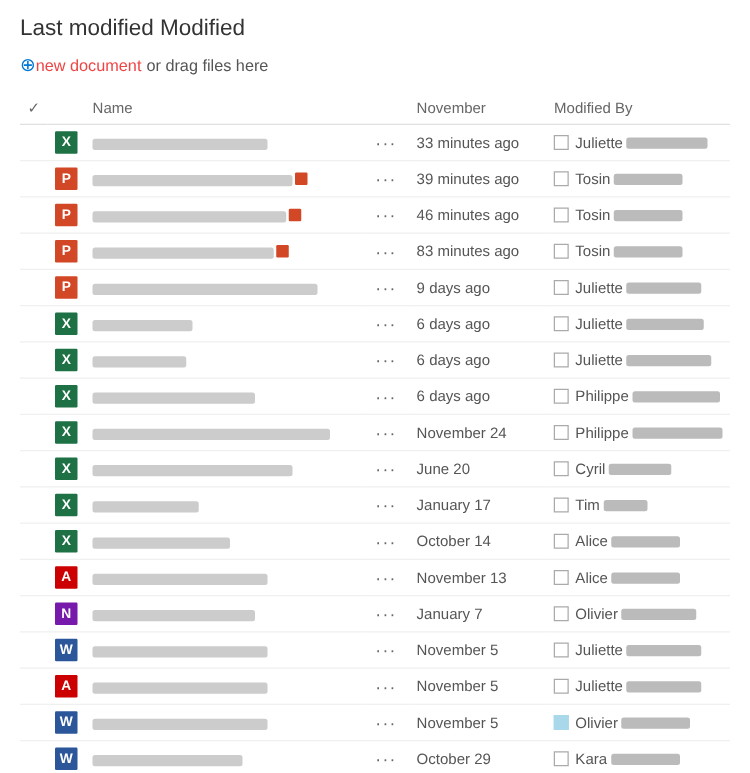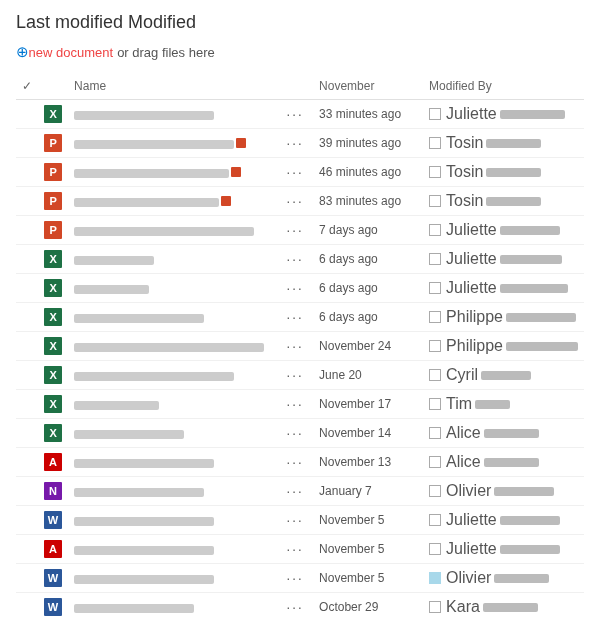--- a/index.html
+++ b/index.html
@@ -113,21 +113,21 @@
       font-size: 14px;
       letter-spacing: 1px;
       padding: 0 4px;
     }
     .mod-time {
       color: #555;
       font-size: 12px;
       white-space: nowrap;
     }
     .mod-by {
-      font-size: 16px;
+      font-size: 12px;
       color: #555;
       display: flex;
       align-items: center;
       gap: 5px;
       white-space: nowrap;
     }
     .mod-by-check {
       width: 12px;
       height: 12px;
       border: 1px solid #aaa;
@@ -232,21 +232,21 @@
             <span class="mod-by-check"></span>
             <span class="mod-by-name">Tosin <span class="name-part" style="width: 55px;"></span></span>
           </div>
         </td>
       </tr>
       <tr>
         <td class="col-check"></td>
         <td class="col-icon"><span class="file-icon icon-pptx">P</span></td>
         <td class="col-name"><span class="blurred-text" style="width: 180px;"></span></td>
         <td class="col-dots"><span class="dots-btn">···</span></td>
-        <td class="col-modified mod-time">7 days ago</td>
+        <td class="col-modified mod-time">9 days ago</td>
         <td class="col-modby">
           <div class="mod-by">
             <span class="mod-by-check"></span>
             <span class="mod-by-name">Juliette <span class="name-part" style="width: 60px;"></span></span>
           </div>
         </td>
       </tr>
       <tr>
         <td class="col-check"></td>
         <td class="col-icon"><span class="file-icon icon-xlsx">X</span></td>
@@ -310,34 +310,34 @@
             <span class="mod-by-check"></span>
             <span class="mod-by-name">Cyril <span class="name-part" style="width: 50px;"></span></span>
           </div>
         </td>
       </tr>
       <tr>
         <td class="col-check"></td>
         <td class="col-icon"><span class="file-icon icon-xlsx">X</span></td>
         <td class="col-name"><span class="blurred-text" style="width: 85px;"></span></td>
         <td class="col-dots"><span class="dots-btn">···</span></td>
-        <td class="col-modified mod-time">November 17</td>
+        <td class="col-modified mod-time">January 17</td>
         <td class="col-modby">
           <div class="mod-by">
             <span class="mod-by-check"></span>
             <span class="mod-by-name">Tim <span class="name-part" style="width: 35px;"></span></span>
           </div>
         </td>
       </tr>
       <tr>
         <td class="col-check"></td>
         <td class="col-icon"><span class="file-icon icon-xlsx">X</span></td>
         <td class="col-name"><span class="blurred-text" style="width: 110px;"></span></td>
         <td class="col-dots"><span class="dots-btn">···</span></td>
-        <td class="col-modified mod-time">November 14</td>
+        <td class="col-modified mod-time">October 14</td>
         <td class="col-modby">
           <div class="mod-by">
             <span class="mod-by-check"></span>
             <span class="mod-by-name">Alice <span class="name-part" style="width: 55px;"></span></span>
           </div>
         </td>
       </tr>
       <tr>
         <td class="col-check"></td>
         <td class="col-icon"><span class="file-icon icon-pdf">A</span></td>

